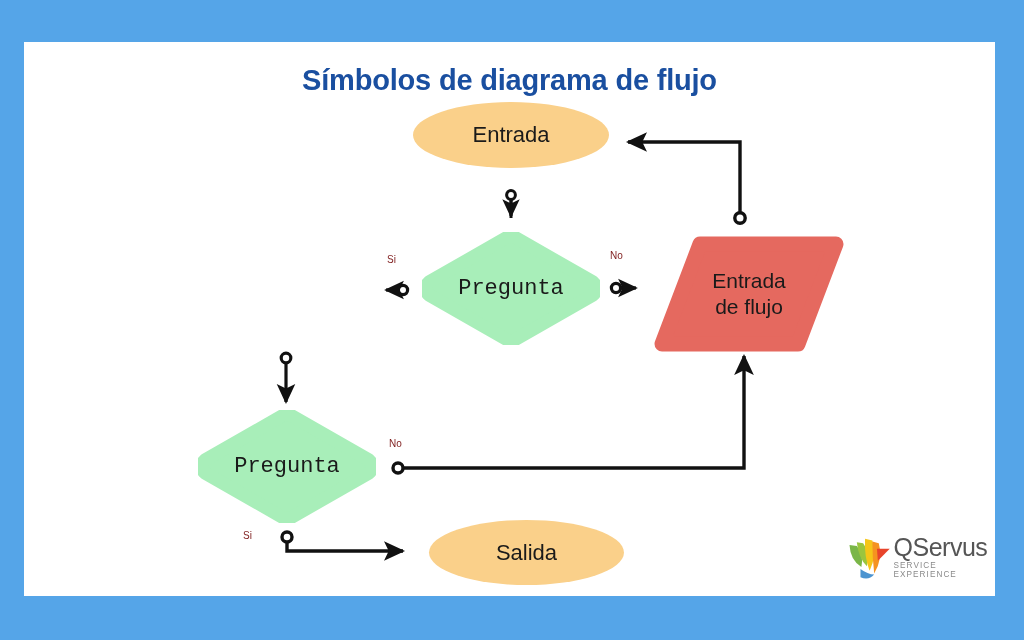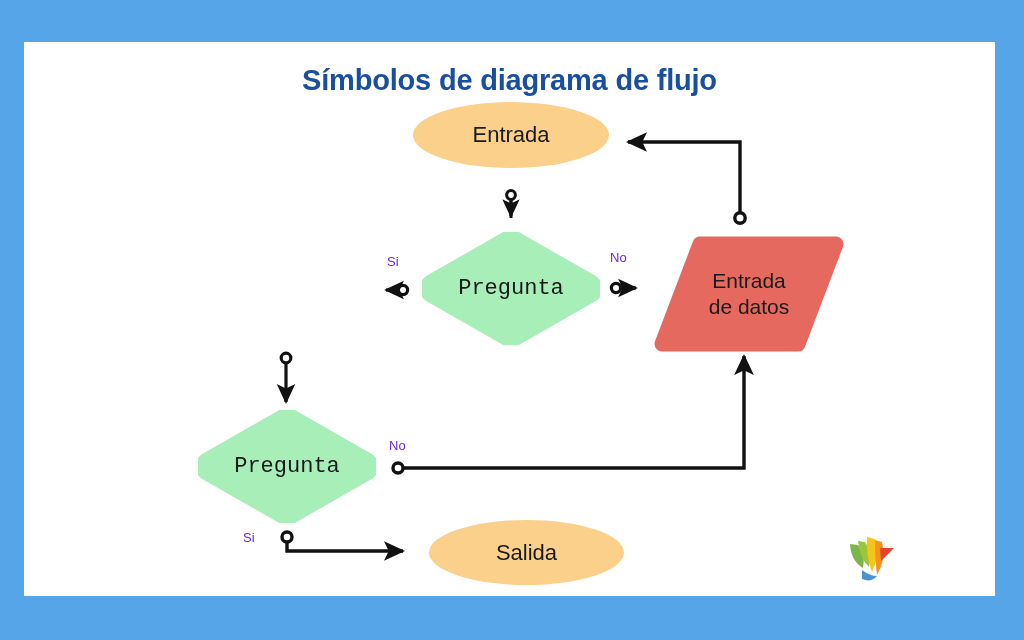--- a/index.html
+++ b/index.html
@@ -92,22 +92,22 @@
     align-items: center;
     justify-content: center;
     text-align: center;
     font-size: 21px;
     color: #1a1a1a;
     line-height: 1.22;
   }
   
   .conn-label {
     position: absolute;
-    font-size: 13px;
-    color: #6d28d9;
+    font-size: 10px;
+    color: #7f1d1d;
     white-space: nowrap;
   }
   
   #wires {
     position: absolute;
     left: 0; top: 0;
     width: 971px;
     height: 554px;
     pointer-events: none;
   }
@@ -217,21 +217,21 @@
     </div>
 
 
     <div class="paral-wrap" style="left:630px; top:194px; width:190px; height:116px;">
       <svg class="paral-shape" viewBox="0 0 190 116">
         <path d="M46 8 L182 8 L144 108 L8 108 Z" fill="#e5695f" stroke="#e5695f" stroke-width="15" stroke-linejoin="round"></path>
       </svg>
       <div class="paral-label">
         <div>
           <div>Entrada</div>
-          <div>de datos</div>
+          <div>de flujo</div>
         </div>
       </div>
     </div>
 
     <div class="diamond-wrap" style="left:174px; top:368px; width:178px; height:113px;">
       <svg class="diamond-shape" viewBox="0 0 178 113">
         <path d="M89 3 L171 50 Q178 56.5 171 63 L89 110 Q89 110 89 110 L7 63 Q0 56.5 7 50 Z" fill="#a8eeb9" stroke="#a8eeb9" stroke-width="13" stroke-linejoin="round"></path>
       </svg>
       <div class="diamond-label">Pregunta</div>
     </div>
@@ -248,16 +248,20 @@
         <path d="M14 10 Q16 28 25 36 Q28 20 21 11 Z" fill="#9ac53e"></path>
 
         <path d="M23 6 Q22 26 28 41 Q36 25 31 8 Z" fill="#f5c518"></path>
 
         <path d="M31 9 Q31 28 33 44 Q43 27 38 11 Z" fill="#f59320"></path>
 
         <path d="M36 17 L50 17 L37 30 Z" fill="#e8442b"></path>
 
         <path d="M18 39 Q26 45 33 45 Q27 52 18 48 Z" fill="#4c94d0"></path>
       </svg>
+      <div id="logo-text">
+        <div id="logo-word">QServus</div>
+        <div id="logo-tag">SERVICE EXPERIENCE</div>
+      </div>
     </div>
 
   </div>
 </div>
 
 </body></html>

